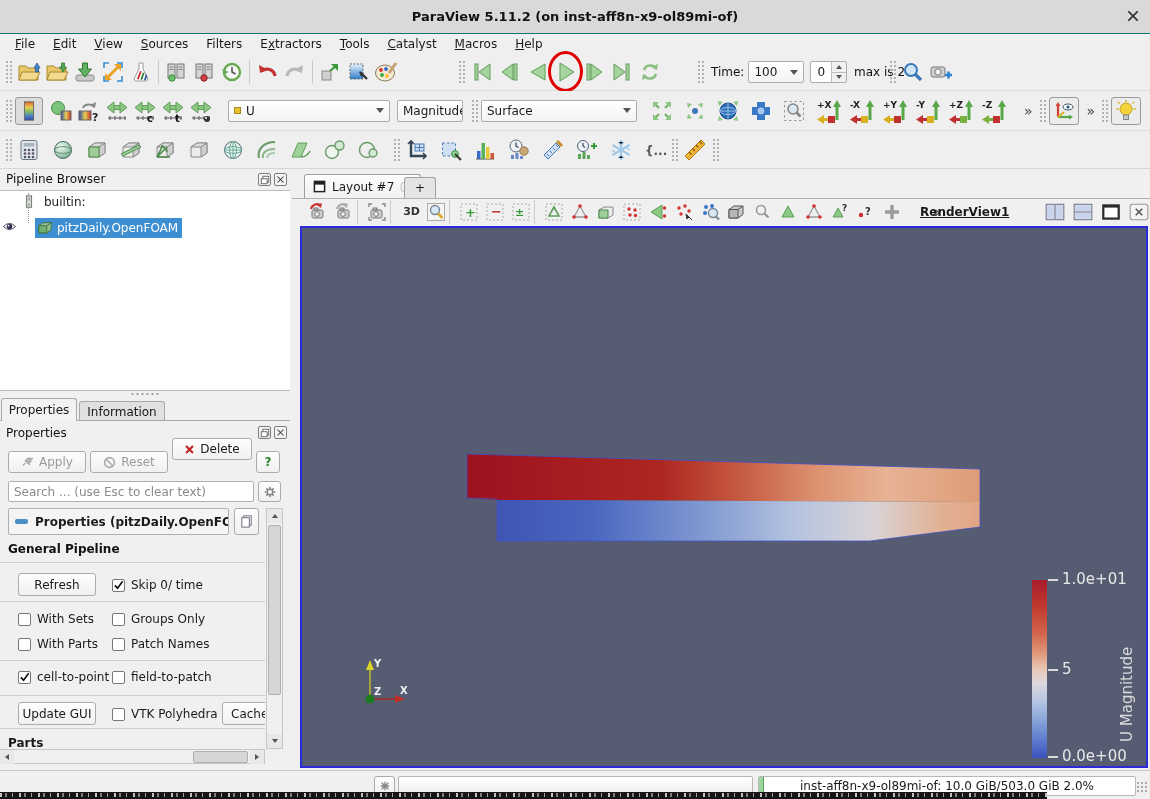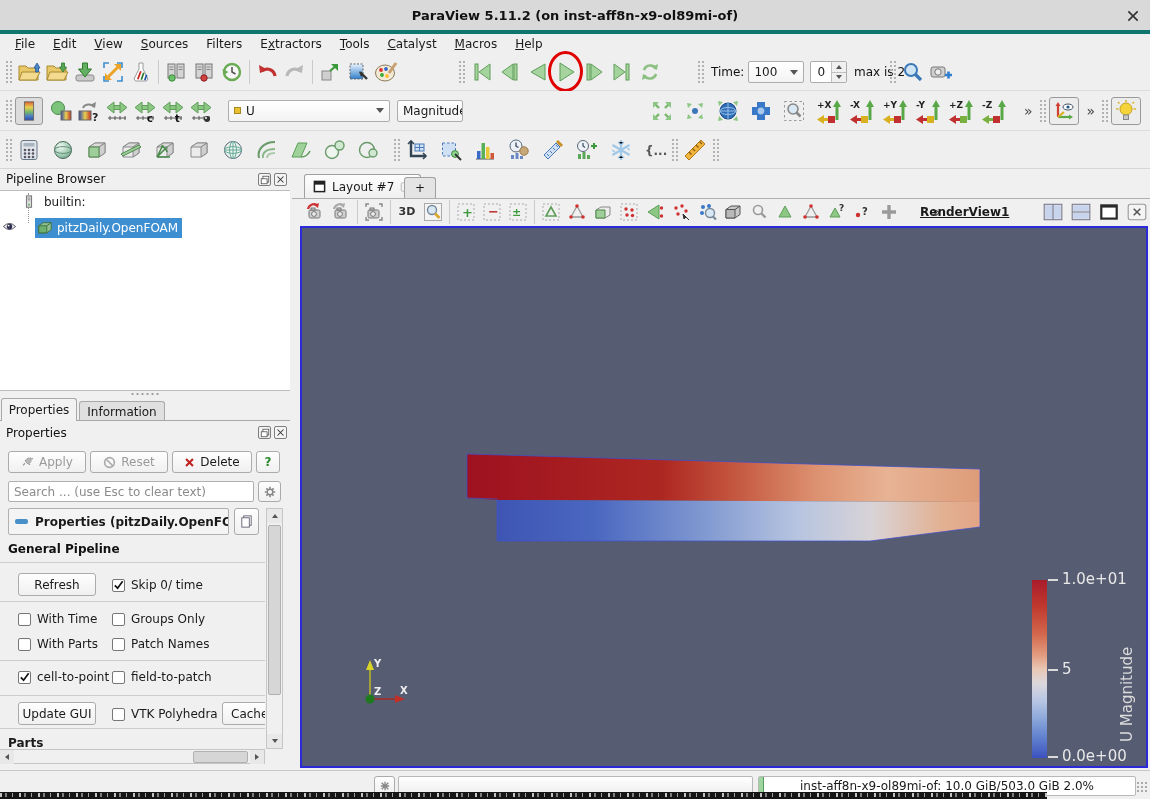--- a/index.html
+++ b/index.html
@@ -1,18 +1,18 @@
 <!DOCTYPE html>
 <html><head>
 <meta charset="utf-8">
 <style>
 *{box-sizing:border-box;margin:0;padding:0}
 html,body{width:1150px;height:799px;overflow:hidden}
 body{font-family:"DejaVu Sans","Liberation Sans",sans-serif;font-size:12px;color:#1a1a1a;background:#f0f0f0;position:relative}
-.titlebar{position:absolute;left:0;top:0;width:1150px;height:34px;background:#d9d9d9;border-bottom:4px solid #0f766e;display:flex;align-items:center;justify-content:center}
+.titlebar{position:absolute;left:0;top:0;width:1150px;height:34px;background:#d9d9d9;border-bottom:1px solid #0f766e;display:flex;align-items:center;justify-content:center}
 .titlebar .title{font-weight:bold;font-size:13px;color:#111}
 .titlebar .closex{position:absolute;right:10px;top:9px}
 .menubar{position:absolute;left:0;top:34px;width:1150px;height:20px;background:#efefef;display:flex;align-items:center;padding-left:6px}
 .menu-item{padding:2px 9px;font-size:12px}
 .toolbar{position:absolute;left:0;width:1150px;background:#efefef}
 .t1{top:54px;height:37px;border-bottom:1px solid #dcdcdc}
 .t2{top:91px;height:40px;border-bottom:1px solid #dcdcdc}
 .t3{top:131px;height:38px;border-bottom:1px solid #d6d6d6}
 .tgroup{position:absolute;top:0;height:100%;display:flex;align-items:center}
 .tb{width:28px;height:28px;display:flex;align-items:center;justify-content:center;flex:none}
@@ -47,21 +47,21 @@
 .cbrow{position:absolute;display:flex;align-items:center;gap:6px;font-size:12px}
 .hline{position:absolute;left:0;width:265px;height:1px;background:#cdcdcd}
 .vscroll{position:absolute;left:266px;top:338px;width:17px;height:241px;background:#f0f0f0;border:1px solid #c6c6c6}
 .sbtn{position:absolute;left:0;width:15px;height:14px;background:#e8e8e8;display:flex;align-items:center;justify-content:center}
 .thumb{position:absolute;background:#d6d6d6;border:1px solid #b0b0b0;border-radius:2px}
 .hscroll{position:absolute;left:0;top:579px;width:265px;height:15px;background:#f0f0f0;border:1px solid #c6c6c6;border-left:none}
 
 .ltabrow{position:absolute;left:292px;top:172px;width:858px;height:26px}
 .ltab{position:absolute;display:flex;align-items:center;gap:6px;padding:0 8px;border:1px solid #a0a0a0;border-bottom:none;border-radius:3px 3px 0 0;background:linear-gradient(#fdfdfd,#f0f0f0);font-size:12px}
 .rtoolbar{position:absolute;left:292px;top:198px;width:858px;height:27px;display:flex;align-items:center;padding-left:10px}
-.rtb{width:26px;height:24px;display:flex;align-items:center;justify-content:center;flex:none}
+.rtb{width:26px;height:24px;display:flex;align-items:center;justify-content:flex-end;flex:none}
 .renderview{position:absolute;left:300px;top:226px;width:848px;height:542px;border:2px solid #2a2ad8;background:#565c71}
 .legendbar{position:absolute;left:730px;top:352px;width:15px;height:178px;background:linear-gradient(#a91c2c,#c0392e 15%,#d2664c 30%,#e29b7e 42%,#e9c7b4 50%,#dcd7dc 58%,#b7c6e4 68%,#8ca7da 78%,#6283cf 88%,#4963c4 96%,#3b50be)}
 .ltick{position:absolute;width:10px;height:2px;background:#dadada}
 .llab{position:absolute;color:#e8e8e8;font-size:15px}
 .ltitle{position:absolute;color:#dcdcdc;font-size:15px;writing-mode:vertical-rl;transform:rotate(180deg)}
 
 .statusbar{position:absolute;left:0;top:770px;width:1150px;height:29px;background:#f0f0f0;border-top:1px solid #c8c8c8}
 .progress{position:absolute;left:398px;top:5px;width:355px;height:20px;border:1px solid #b8b8b8;background:linear-gradient(#fff,#ededed);border-radius:2px}
 .memwidget{position:absolute;left:758px;top:5px;width:378px;height:20px;border:1px solid #b8b8b8;background:#fff;border-radius:2px;display:flex;align-items:center;justify-content:center;font-size:12px;overflow:hidden}
 .memcap{position:absolute;left:0;top:0;width:5px;height:18px;background:#9ed49e;border-right:1px solid #5a9a5a}
@@ -780,20 +780,27 @@
   <div class="tgroup" style="left:228px">
     <span class="combo" style="width:162px">
         <span style="width:7px;height:7px;background:#e8c030;border:1px solid #a88820;flex:none"></span>
         <span>U</span>
         <span class="arr"></span>
       </span>
     <span class="combo" style="width:66px;margin-left:7px">
         <span style="white-space:nowrap">Magnitude</span>
       </span>
   </div>
+  <div class="tgroup" style="left:468px">
+    <span class="grip"></span>
+    <span class="combo" style="width:156px">
+        <span>Surface</span>
+        <span class="arr"></span>
+      </span>
+  </div>
   <div class="tgroup" style="left:648px">
     <span class="tb">
         <svg width="24" height="24">
           <use href="#i-reset-cam"></use>
         </svg>
       </span>
     <span class="tb" style="margin-left:5px">
         <svg width="24" height="24">
           <use href="#i-arrows-in"></use>
         </svg>
@@ -1064,21 +1071,21 @@
         <use href="#i-plug"></use>
       </svg>
       <span>Apply</span>
     </div>
   <div class="btn" style="position:absolute;left:90px;top:281px;width:78px;height:22px;color:#9a9a9a">
       <svg width="13" height="13" viewBox="0 0 16 16">
         <use href="#i-noreset"></use>
       </svg>
       <span>Reset</span>
     </div>
-  <div class="btn" style="position:absolute;left:172px;top:281px;width:80px;height:22px">
+  <div class="btn" style="position:absolute;left:172px;top:268px;width:80px;height:22px">
       <svg width="11" height="11" viewBox="0 0 16 16">
         <use href="#i-delx"></use>
       </svg>
       <span>Delete</span>
     </div>
   <div class="btn" style="position:absolute;left:256px;top:281px;width:24px;height:22px;color:#2a8a2a;font-weight:bold">
       <span>?</span>
     </div>
 
   <div style="position:absolute;left:8px;top:311px;width:246px;height:21px;border:1px solid #b0b0b0;border-radius:2px;background:#fff;display:flex;align-items:center;padding:0 5px;color:#8a8a8a">
@@ -1125,21 +1132,21 @@
       <span>Skip 0/ time</span>
     </div>
   <div class="hline" style="top:431px"></div>
 
   <div class="cbrow" style="left:18px;top:442px">
       <span class="cb">
         <svg width="12" height="12" viewBox="0 0 12 12" class="chk" style="visibility: hidden;">
           <use href="#i-check"></use>
         </svg>
       </span>
-      <span>With Time</span>
+      <span>With Sets</span>
     </div>
   <div class="cbrow" style="left:112px;top:442px">
       <span class="cb">
         <svg width="12" height="12" viewBox="0 0 12 12" class="chk" style="visibility: hidden;">
           <use href="#i-check"></use>
         </svg>
       </span>
       <span>Groups Only</span>
     </div>
   <div class="cbrow" style="left:18px;top:467px">

